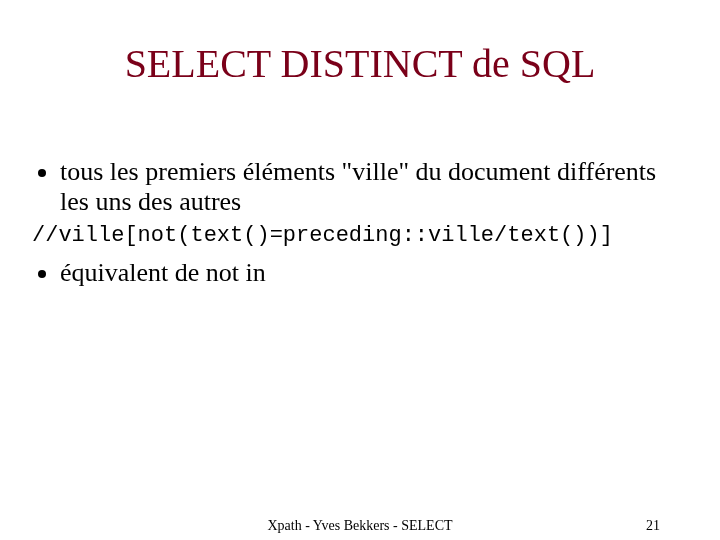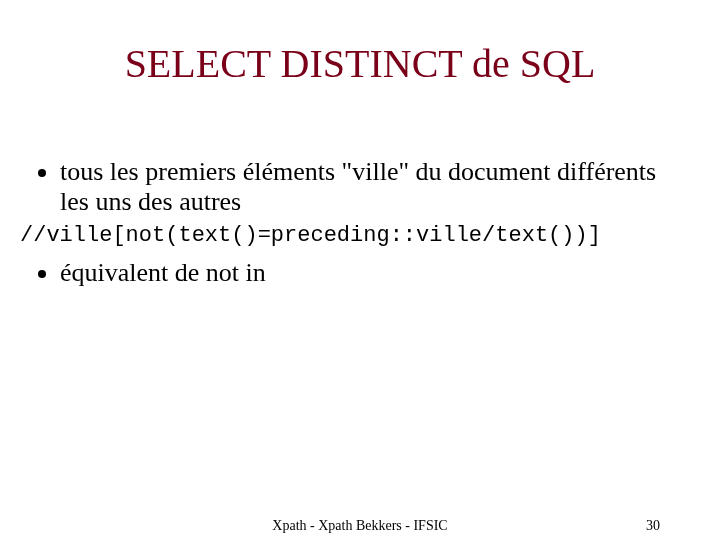--- a/index.html
+++ b/index.html
@@ -1,36 +1,36 @@
 <!DOCTYPE html>
 <html><head>
 <meta charset="utf-8">
 <style>
 html,body{margin:0;padding:0}
 body{width:720px;height:540px;background:#fff;font-family:"Times New Roman",Times,serif;color:#000;position:relative}
 .slide{box-sizing:border-box;padding:40px 20px 0 20px;width:100%;height:100%}
 .title{font-size:40px;color:#7a0019;text-align:center;margin:0 0 70px 0;font-weight:400}
 .bullets{font-size:26px;margin:0;padding:0 10px 0 40px;list-style:disc}
 .bullets li{margin:0 0 6px 0;line-height:1.15}
-.code{font-family:"Courier New",Courier,monospace;font-size:22px;margin:6px 0 10px 0;white-space:pre}
+.code{font-family:"Courier New",Courier,monospace;font-size:22px;margin:6px 0 10px 12px;white-space:pre}
 .italic{}
 .footer{position:absolute;bottom:22px;left:0;width:100%;font-size:14px}
 .footer-center{position:absolute;left:50%;transform:translateX(-50%)}
 .footer-right{position:absolute;right:60px}
 </style>
 </head>
 <body>
 
 <div class="slide">
   <h1 class="title">SELECT DISTINCT de SQL</h1>
   <ul class="bullets">
     <li>tous les premiers éléments "ville" du document différents les uns des autres</li>
   </ul>
   <div class="code">//ville[not(text()=preceding::ville/text())]</div>
   <ul class="bullets">
     <li><span>équivalent de </span><span class="italic">not in</span></li>
   </ul>
 </div>
 
 <div class="footer">
-  <span class="footer-center">Xpath - Xpath Bekkers - IFSIC</span>
-  <span class="footer-right">30</span>
+  <span class="footer-center">Xpath - Yves Bekkers - SELECT</span>
+  <span class="footer-right">21</span>
 </div>
 
 </body></html>

